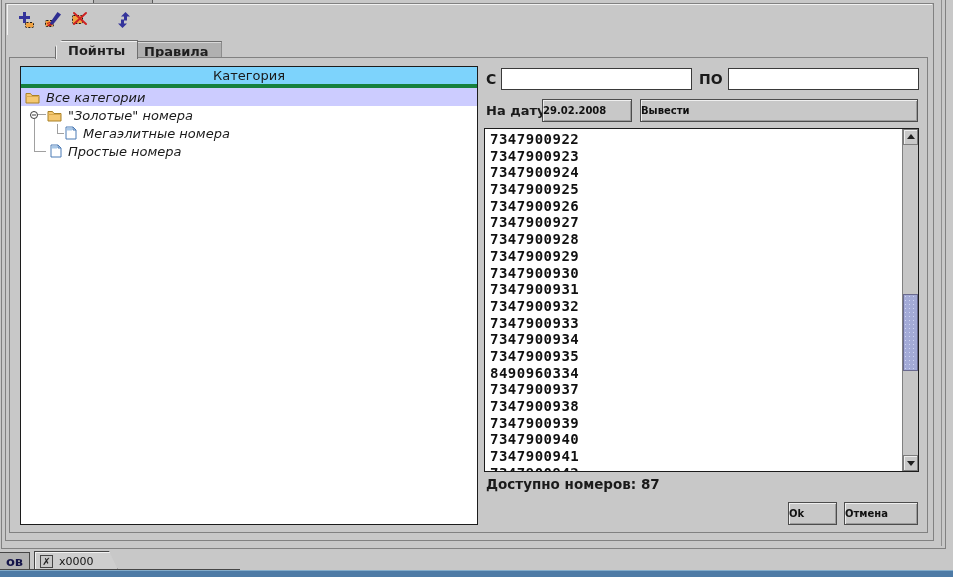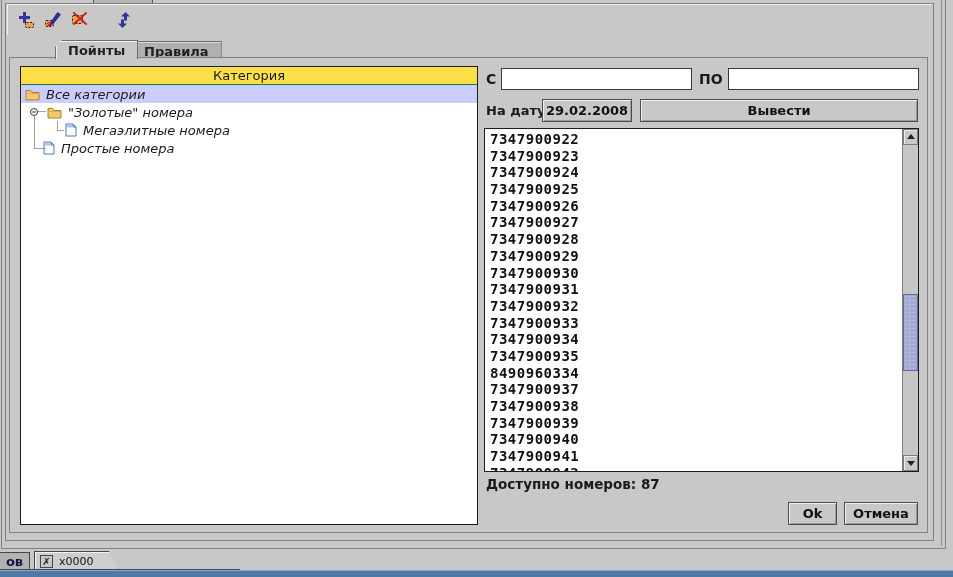--- a/index.html
+++ b/index.html
@@ -26,39 +26,39 @@
   .tab{top:40px;font-weight:bold;font-size:13px;padding:2px 12px 0;color:#1f1f1f;
     border:1px solid #6e6e6e;border-bottom:none;z-index:2;
     clip-path:polygon(7px 0,100% 0,100% 100%,0 100%,0 7px);margin-left:41px;}
   #tabPoints{left:14px;height:19px;background:#c8c8c8;z-index:3;
     box-shadow:inset 1px 1px 0 #f0f0f0;}
   #tabRules{left:90px;top:41px;height:16px;background:#b0b0b0;
     box-shadow:inset 1px 1px 0 #d8d8d8;}
   
   #treePanel{left:20px;top:66px;width:458px;height:459px;background:#ffffff;
     border:1px solid #1c1c1c;z-index:2;}
-  #treeHeader{height:17px;background:#fde047;border-bottom:1px solid #15803d;
+  #treeHeader{height:17px;background:#7dd3fc;border-bottom:4px solid #15803d;
     text-align:center;font-size:13px;line-height:17px;color:#1a1a1a;}
   #treeBody{position:relative;width:100%;height:calc(100% - 18px);font-size:13px;}
   .trow{height:18px;display:flex;align-items:center;white-space:nowrap;font-style:italic;}
   .trow .lbl{margin-left:6px;}
   .trow.selected{background:#ccccff;}
   .tline{position:absolute;background:#a0a0a0;}
   .icn{flex:0 0 auto;display:inline-block;}
   
   .fieldlabel{font-weight:bold;font-size:14px;z-index:2;}
   .tfield{background:#fff;border:1px solid #3a3a3a;font-size:13px;padding:0 3px;
     font-family:inherit;z-index:2;}
   #lblC{left:486px;top:71px;}
   #inpFrom{left:501px;top:68px;width:191px;height:22px;}
   #lblPo{left:699px;top:71px;}
   #inpTo{left:728px;top:68px;width:191px;height:22px;}
   #lblDate{left:486px;top:103px;font-size:13px;}
-  .btn{background:#c8c8c8;border:1px solid #4c4c4c;font-weight:bold;font-size:13px;
-    font-family:inherit;color:#111;text-align:center;padding:0;cursor:default;z-index:2;
+  .btn{background:#c8c8c8;border:1px solid #4c4c4c;font-weight:bold;font-size:10px;
+    font-family:inherit;color:#111;text-align:left;padding:0;cursor:default;z-index:2;
     box-shadow:inset 1px 1px 0 #efefef,inset -1px -1px 0 #9b9b9b;}
   #btnDate{left:542px;top:99px;width:90px;height:23px;}
   #btnShow{left:640px;top:99px;width:278px;height:23px;}
   #list{left:484px;top:128px;width:435px;height:344px;background:#fff;
     border:1px solid #1c1c1c;overflow:hidden;z-index:2;}
   #numRows{position:absolute;left:0;top:2px;right:16px;}
   .num-row{height:16.7px;line-height:16.7px;padding-left:5px;font-weight:bold;
     font-size:14px;color:#111;font-family:"DejaVu Sans Mono","Liberation Mono",monospace;
     letter-spacing:.5px;}
   #sb{position:absolute;right:0;top:0;width:16px;height:100%;background:#c6c6c6;
@@ -162,21 +162,21 @@
       <span class="lbl">"Золотые" номера</span>
     </div>
     <div class="trow" style="padding-left:44px;">
       <svg class="icn" width="12" height="14" viewBox="0 0 12 14">
         <path d="M1 1h7l3 3v9H1z" fill="#fff" stroke="#4a7ab5"></path>
         <path d="M8 1v3h3z" fill="#cfe0f2" stroke="#4a7ab5"></path>
         <rect x="2" y="2" width="5" height="2.5" fill="#a8c8e8"></rect>
       </svg>
       <span class="lbl">Мегаэлитные номера</span>
     </div>
-    <div class="trow" style="padding-left:22px;">
+    <div class="trow" style="padding-left:29px;">
       <svg class="icn" width="12" height="14" viewBox="0 0 12 14">
         <path d="M1 1h7l3 3v9H1z" fill="#fff" stroke="#4a7ab5"></path>
         <path d="M8 1v3h3z" fill="#cfe0f2" stroke="#4a7ab5"></path>
         <rect x="2" y="2" width="5" height="2.5" fill="#a8c8e8"></rect>
       </svg>
       <span class="lbl">Простые номера</span>
     </div>
   </div>
 </div>
 

